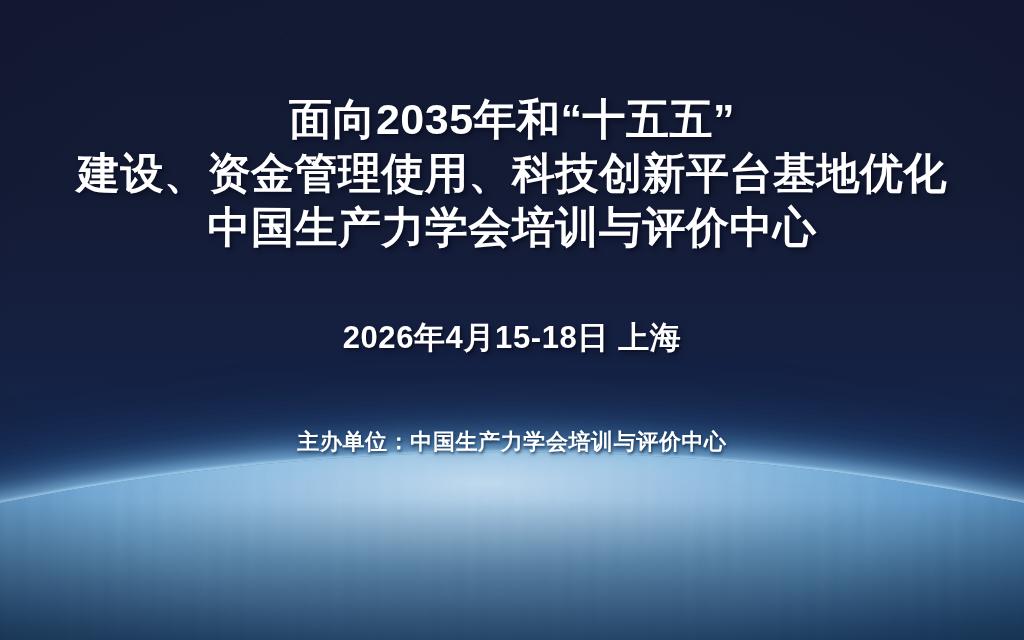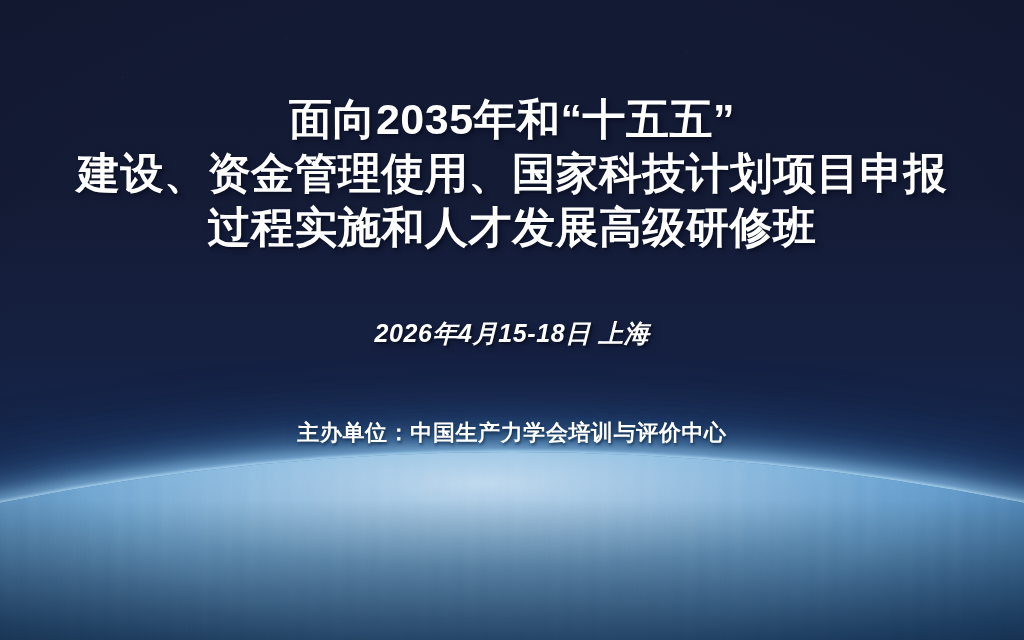--- a/index.html
+++ b/index.html
@@ -173,28 +173,27 @@
     letter-spacing: .5px;
     white-space: nowrap;
     text-shadow:
       2px 2px 0 rgba(12,18,40,0.85),
       3px 3px 5px rgba(8,12,30,0.6);
   }
 
   .date-line {
     margin-top: 63px;
     color: #ffffff;
-    font-size: 25px;
+    font-size: 31px;
     font-weight: 700;
     letter-spacing: .6px;
     white-space: nowrap;
     text-shadow:
       2px 2px 0 rgba(12,18,40,0.8),
       3px 3px 5px rgba(8,12,30,0.55);
-    font-style: italic;
   }
 
   .host-line {
     margin-top: 68px;
     color: #ffffff;
     font-size: 22px;
     font-weight: 700;
     letter-spacing: .6px;
     white-space: nowrap;
     text-shadow:
@@ -215,22 +214,22 @@
     <div class="earth"></div>
     <div class="earth-texture"></div>
   </div>
 
   <div class="vignette"></div>
 
   <div class="content">
 
     <div class="title-block">
       <div class="title-line">面向2035年和“十五五”</div>
-      <div class="title-line">建设、资金管理使用、国家科技计划项目申报</div>
-      <div class="title-line">过程实施和人才发展高级研修班</div>
+      <div class="title-line">建设、资金管理使用、科技创新平台基地优化</div>
+      <div class="title-line">中国生产力学会培训与评价中心</div>
     </div>
 
     <div class="date-line">2026年4月15-18日  上海</div>
 
     <div class="host-line">主办单位：中国生产力学会培训与评价中心</div>
 
   </div>
 </div>
 
 </body></html>

